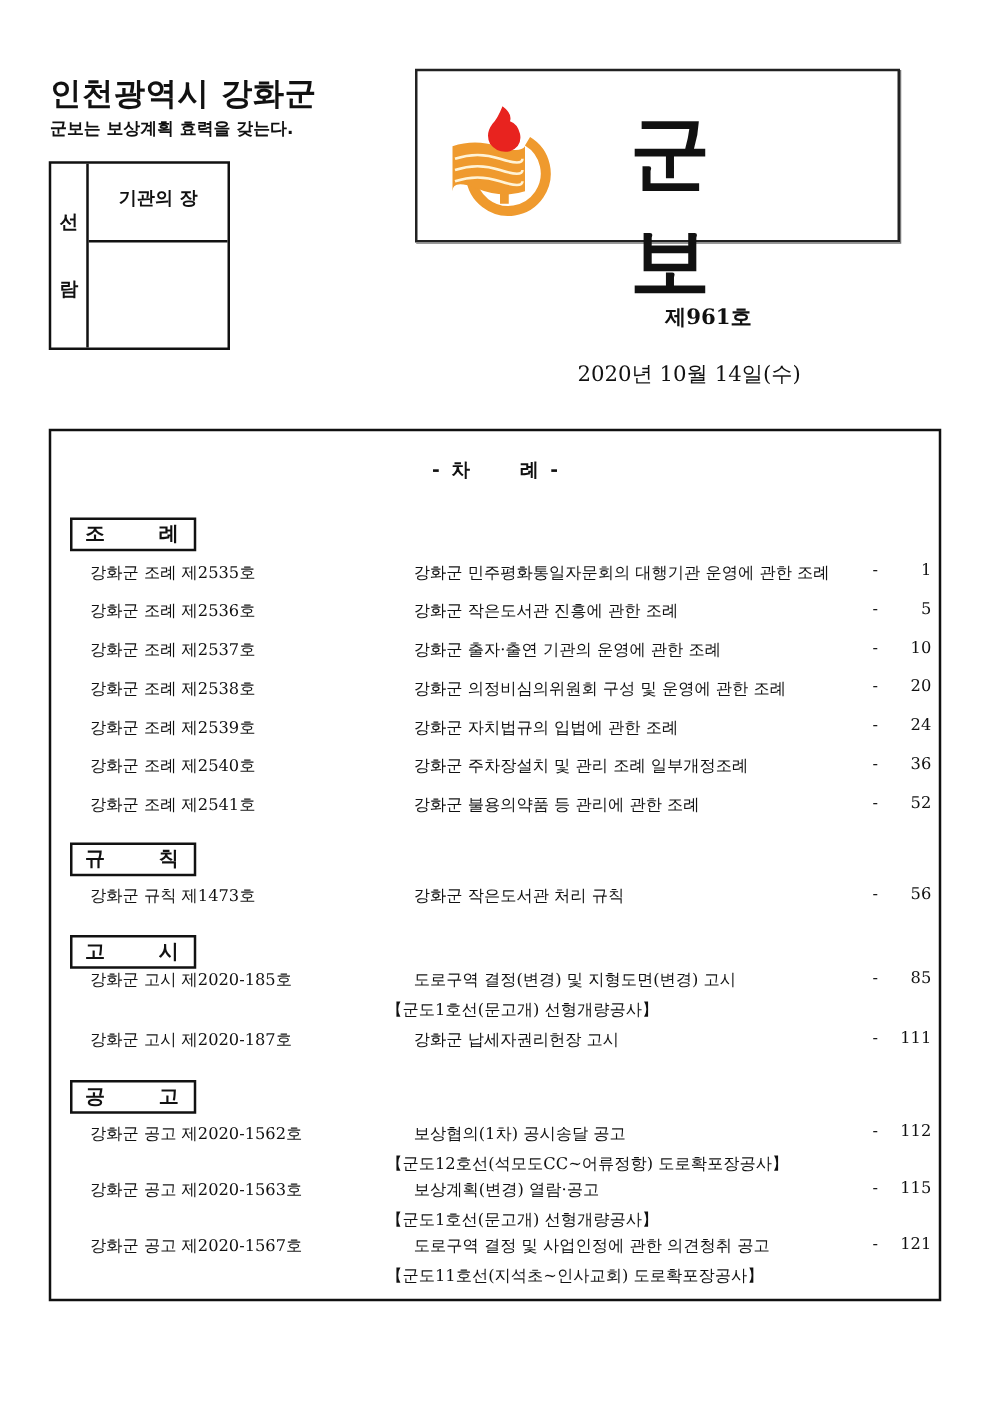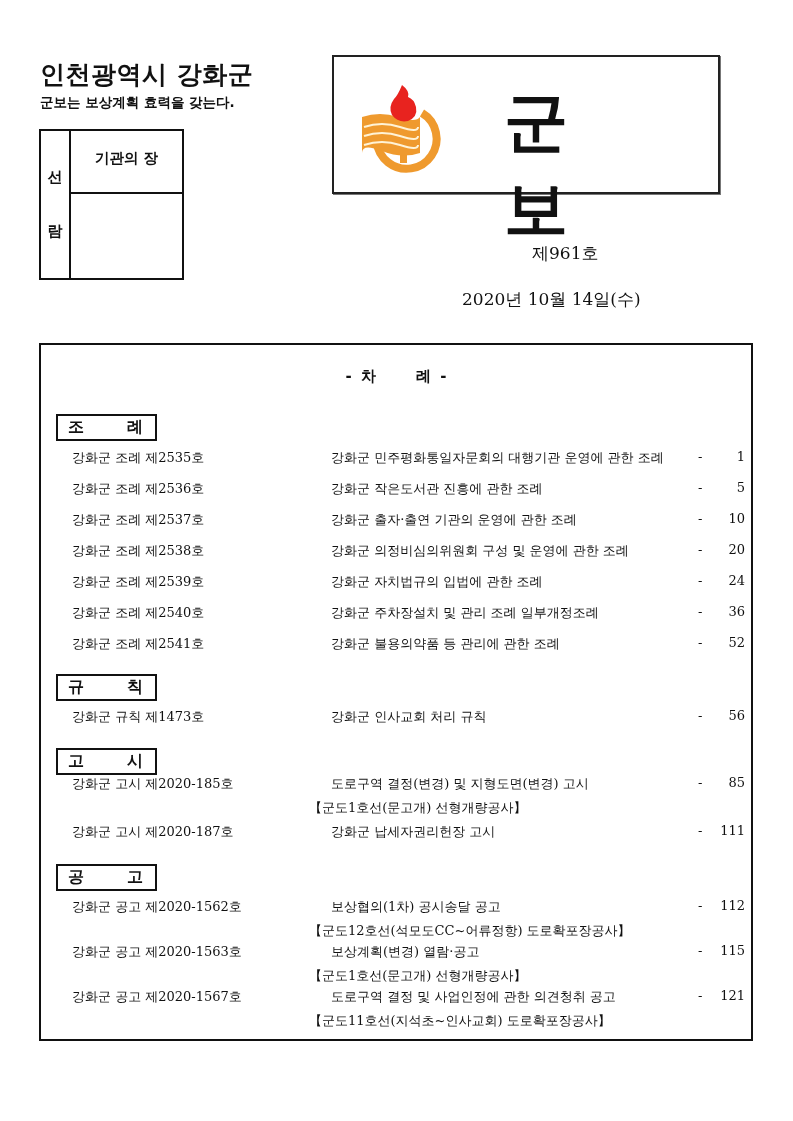--- a/index.html
+++ b/index.html
@@ -12,21 +12,21 @@
   .approval { position: absolute; left: 39px; top: 129px; width: 145px; height: 151px; border: 2px solid #111; display: flex; }
   .approval .side { width: 30px; border-right: 2px solid #111; display: flex; flex-direction: column; justify-content: space-around; align-items: center; font-family: "DejaVu Sans", sans-serif; font-weight: bold; font-size: 15px; padding: 20px 0; }
   .approval .cells { flex: 1; display: flex; flex-direction: column; }
   .approval .head { height: 63px; border-bottom: 2px solid #111; display: flex; align-items: center; justify-content: center; font-family: "DejaVu Sans", sans-serif; font-weight: bold; font-size: 14.5px; padding-bottom: 6px; }
   .approval .blank { flex: 1; }
 
   .masthead { position: absolute; left: 332px; top: 55px; width: 388px; height: 139px; border: 2px solid #222; box-shadow: 1px 1px 0 #777; }
   .logo { position: absolute; left: 24px; top: 22px; width: 90px; height: 96px; }
   .mast-title { position: absolute; left: 170px; top: 22px; font-family: "DejaVu Sans", sans-serif; font-weight: bold; font-size: 64px; word-spacing: 60px; letter-spacing: 2px; }
 
-  .issue-no { position: absolute; left: 532px; top: 242px; font-size: 17px; }
+  .issue-no { position: absolute; left: 532px; top: 242px; font-size: 17px; font-weight: bold; }
   .issue-date { position: absolute; left: 462px; top: 288px; font-size: 17px; }
 
   .toc { position: absolute; left: 39px; top: 343px; width: 714px; height: 698px; border: 2px solid #111; }
   .toc-title { position: absolute; left: 0; right: 0; top: 22px; text-align: center; font-family: "DejaVu Sans", sans-serif; font-weight: bold; font-size: 15px; word-spacing: 4px; }
   .toc-title .gap { display: inline-block; width: 40px; }
 
   .sec-tag { position: absolute; left: 15px; width: 101px; height: 27px; border: 2px solid #111; font-family: "DejaVu Sans", sans-serif; font-weight: bold; font-size: 16px; display: flex; justify-content: space-between; align-items: center; padding: 0 12px 0 10px; }
 
   .row { position: absolute; left: 0; width: 712px; height: 22px; font-size: 13px; }
   .row .num { position: absolute; left: 31px; top: 0; white-space: nowrap; }
@@ -124,21 +124,21 @@
     <span class="dash">-</span>
     <span class="pg">52</span>
   </div>
 
   <div class="sec-tag" style="top:329px">
     <span>규</span>
       <span>칙</span>
   </div>
   <div class="row" style="top:363px">
     <span class="num">강화군 규칙 제1473호</span>
-    <span class="ttl">강화군 인사교회 처리 규칙</span>
+    <span class="ttl">강화군 작은도서관 처리 규칙</span>
     <span class="dash">-</span>
     <span class="pg">56</span>
   </div>
 
   <div class="sec-tag" style="top:403px">
     <span>고</span>
       <span>시</span>
   </div>
   <div class="row" style="top:430px">
     <span class="num">강화군 고시 제2020-185호</span>

